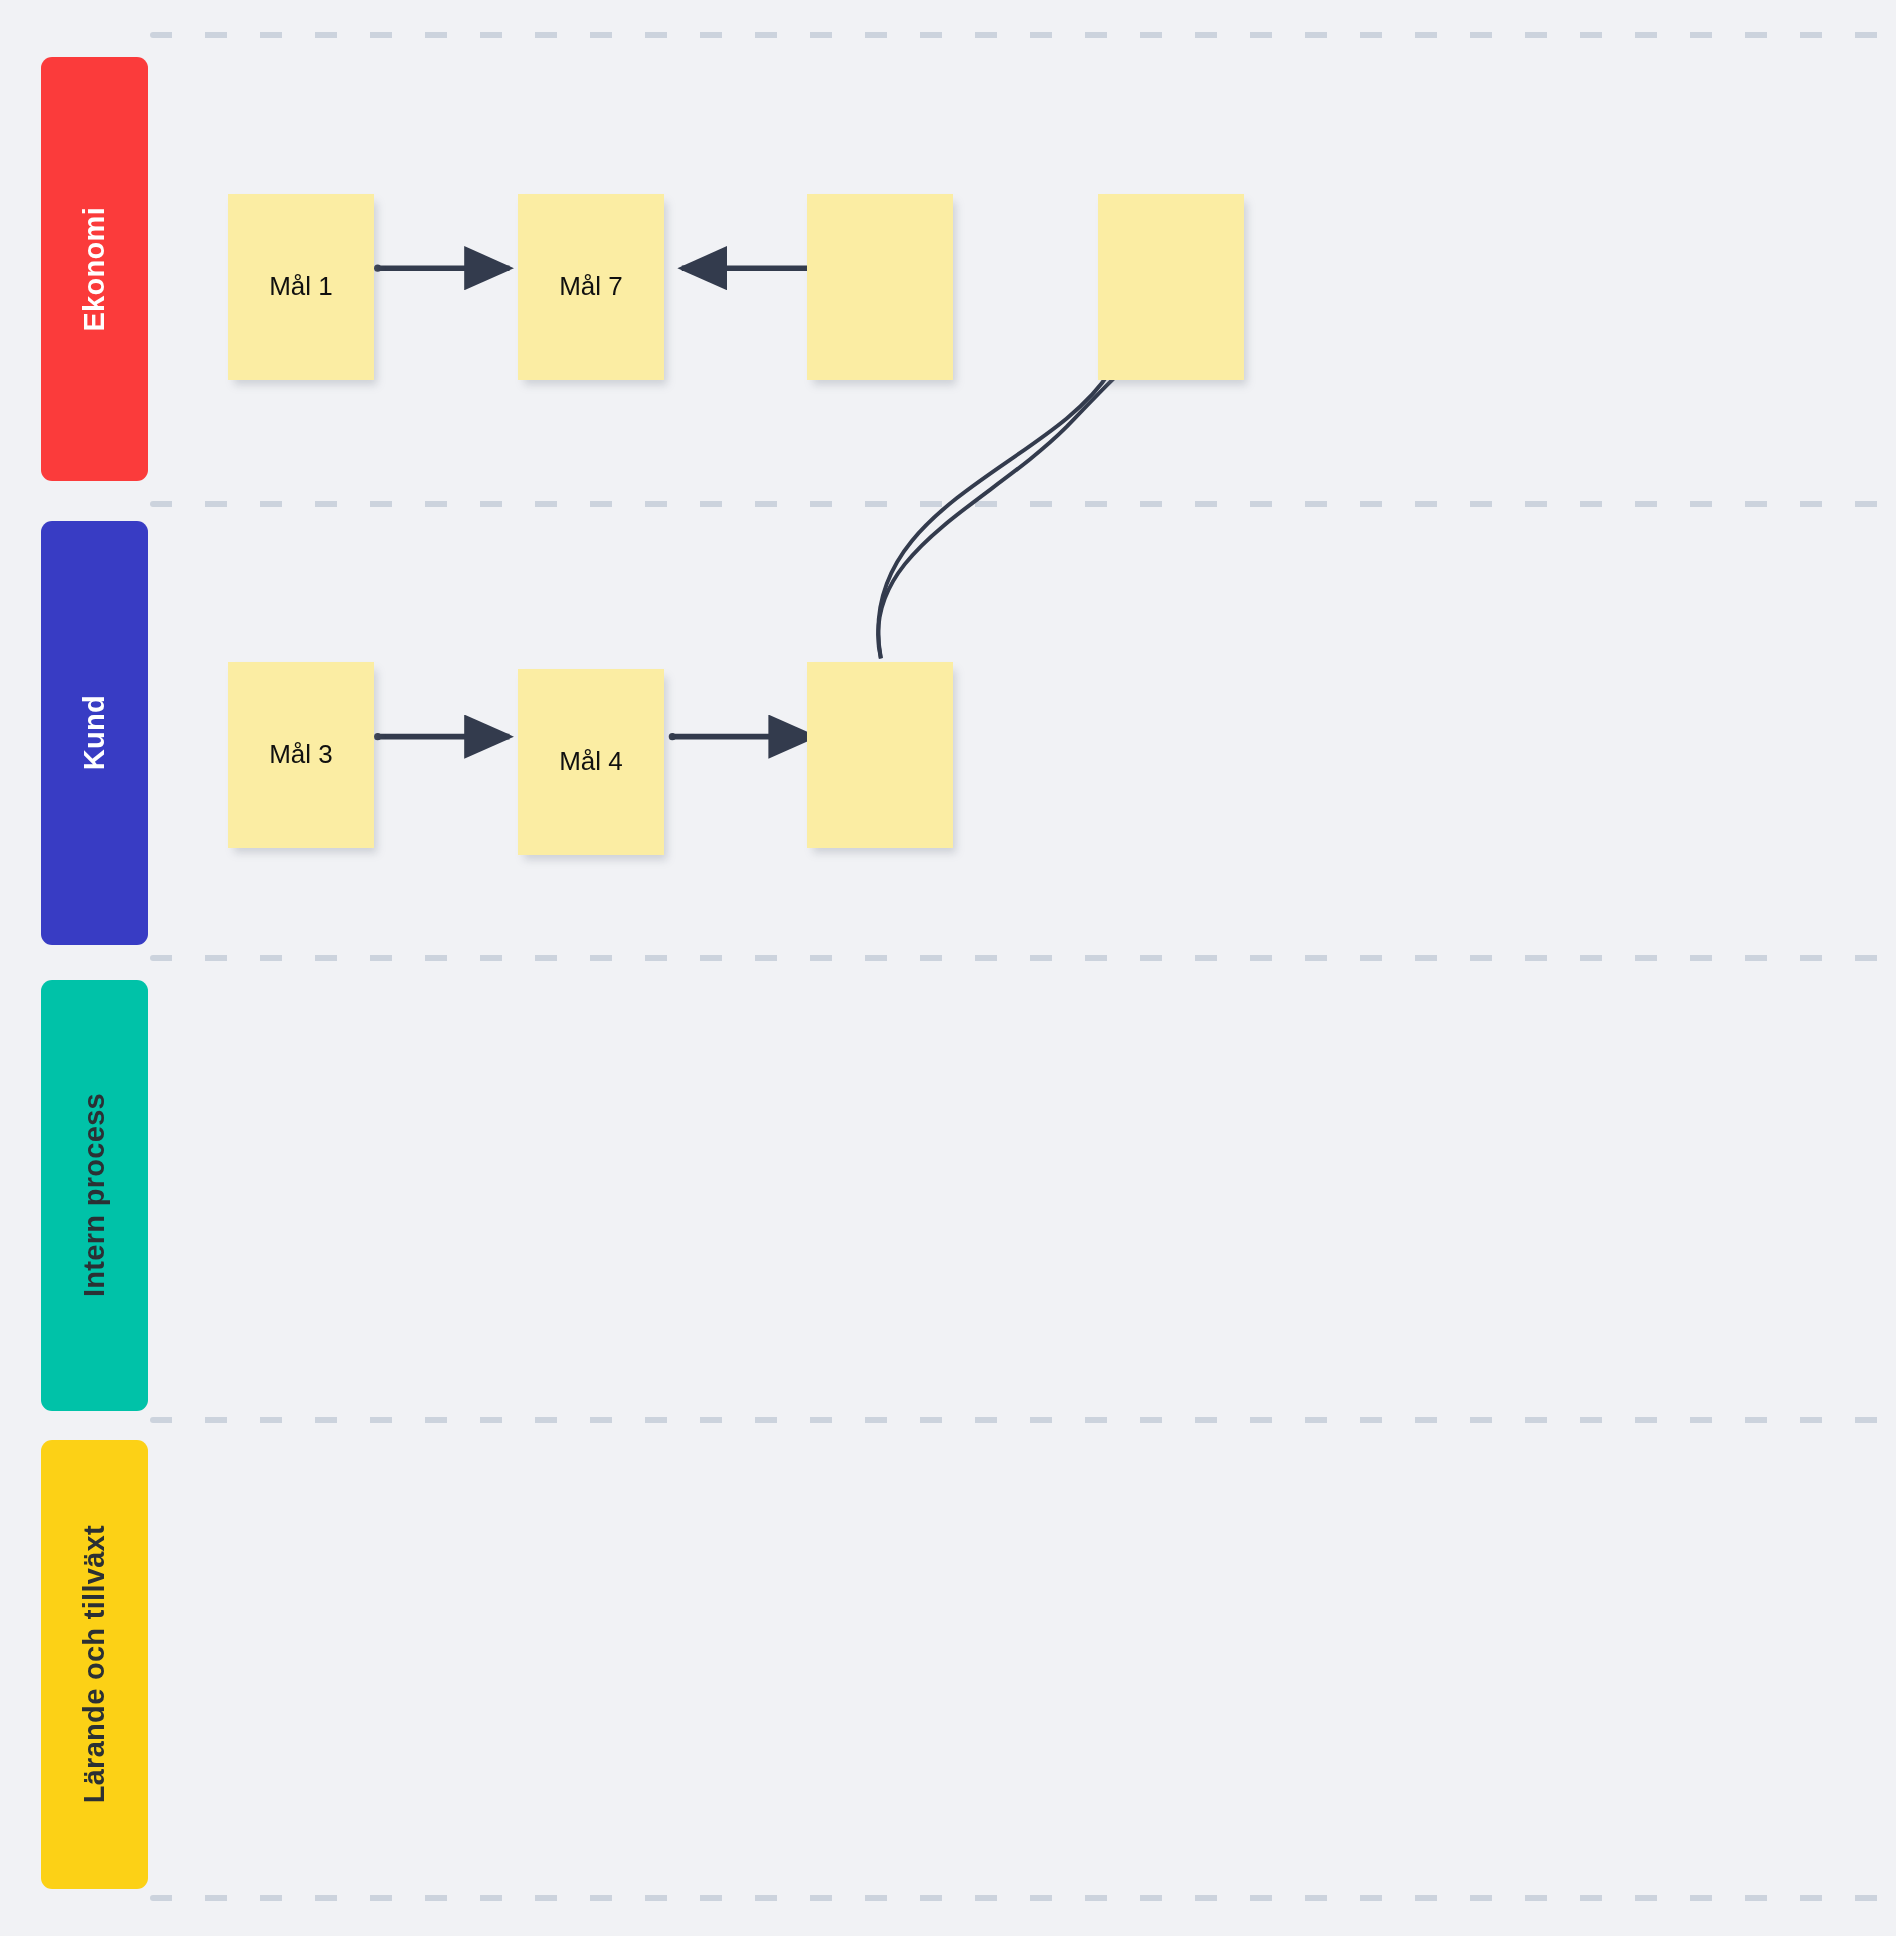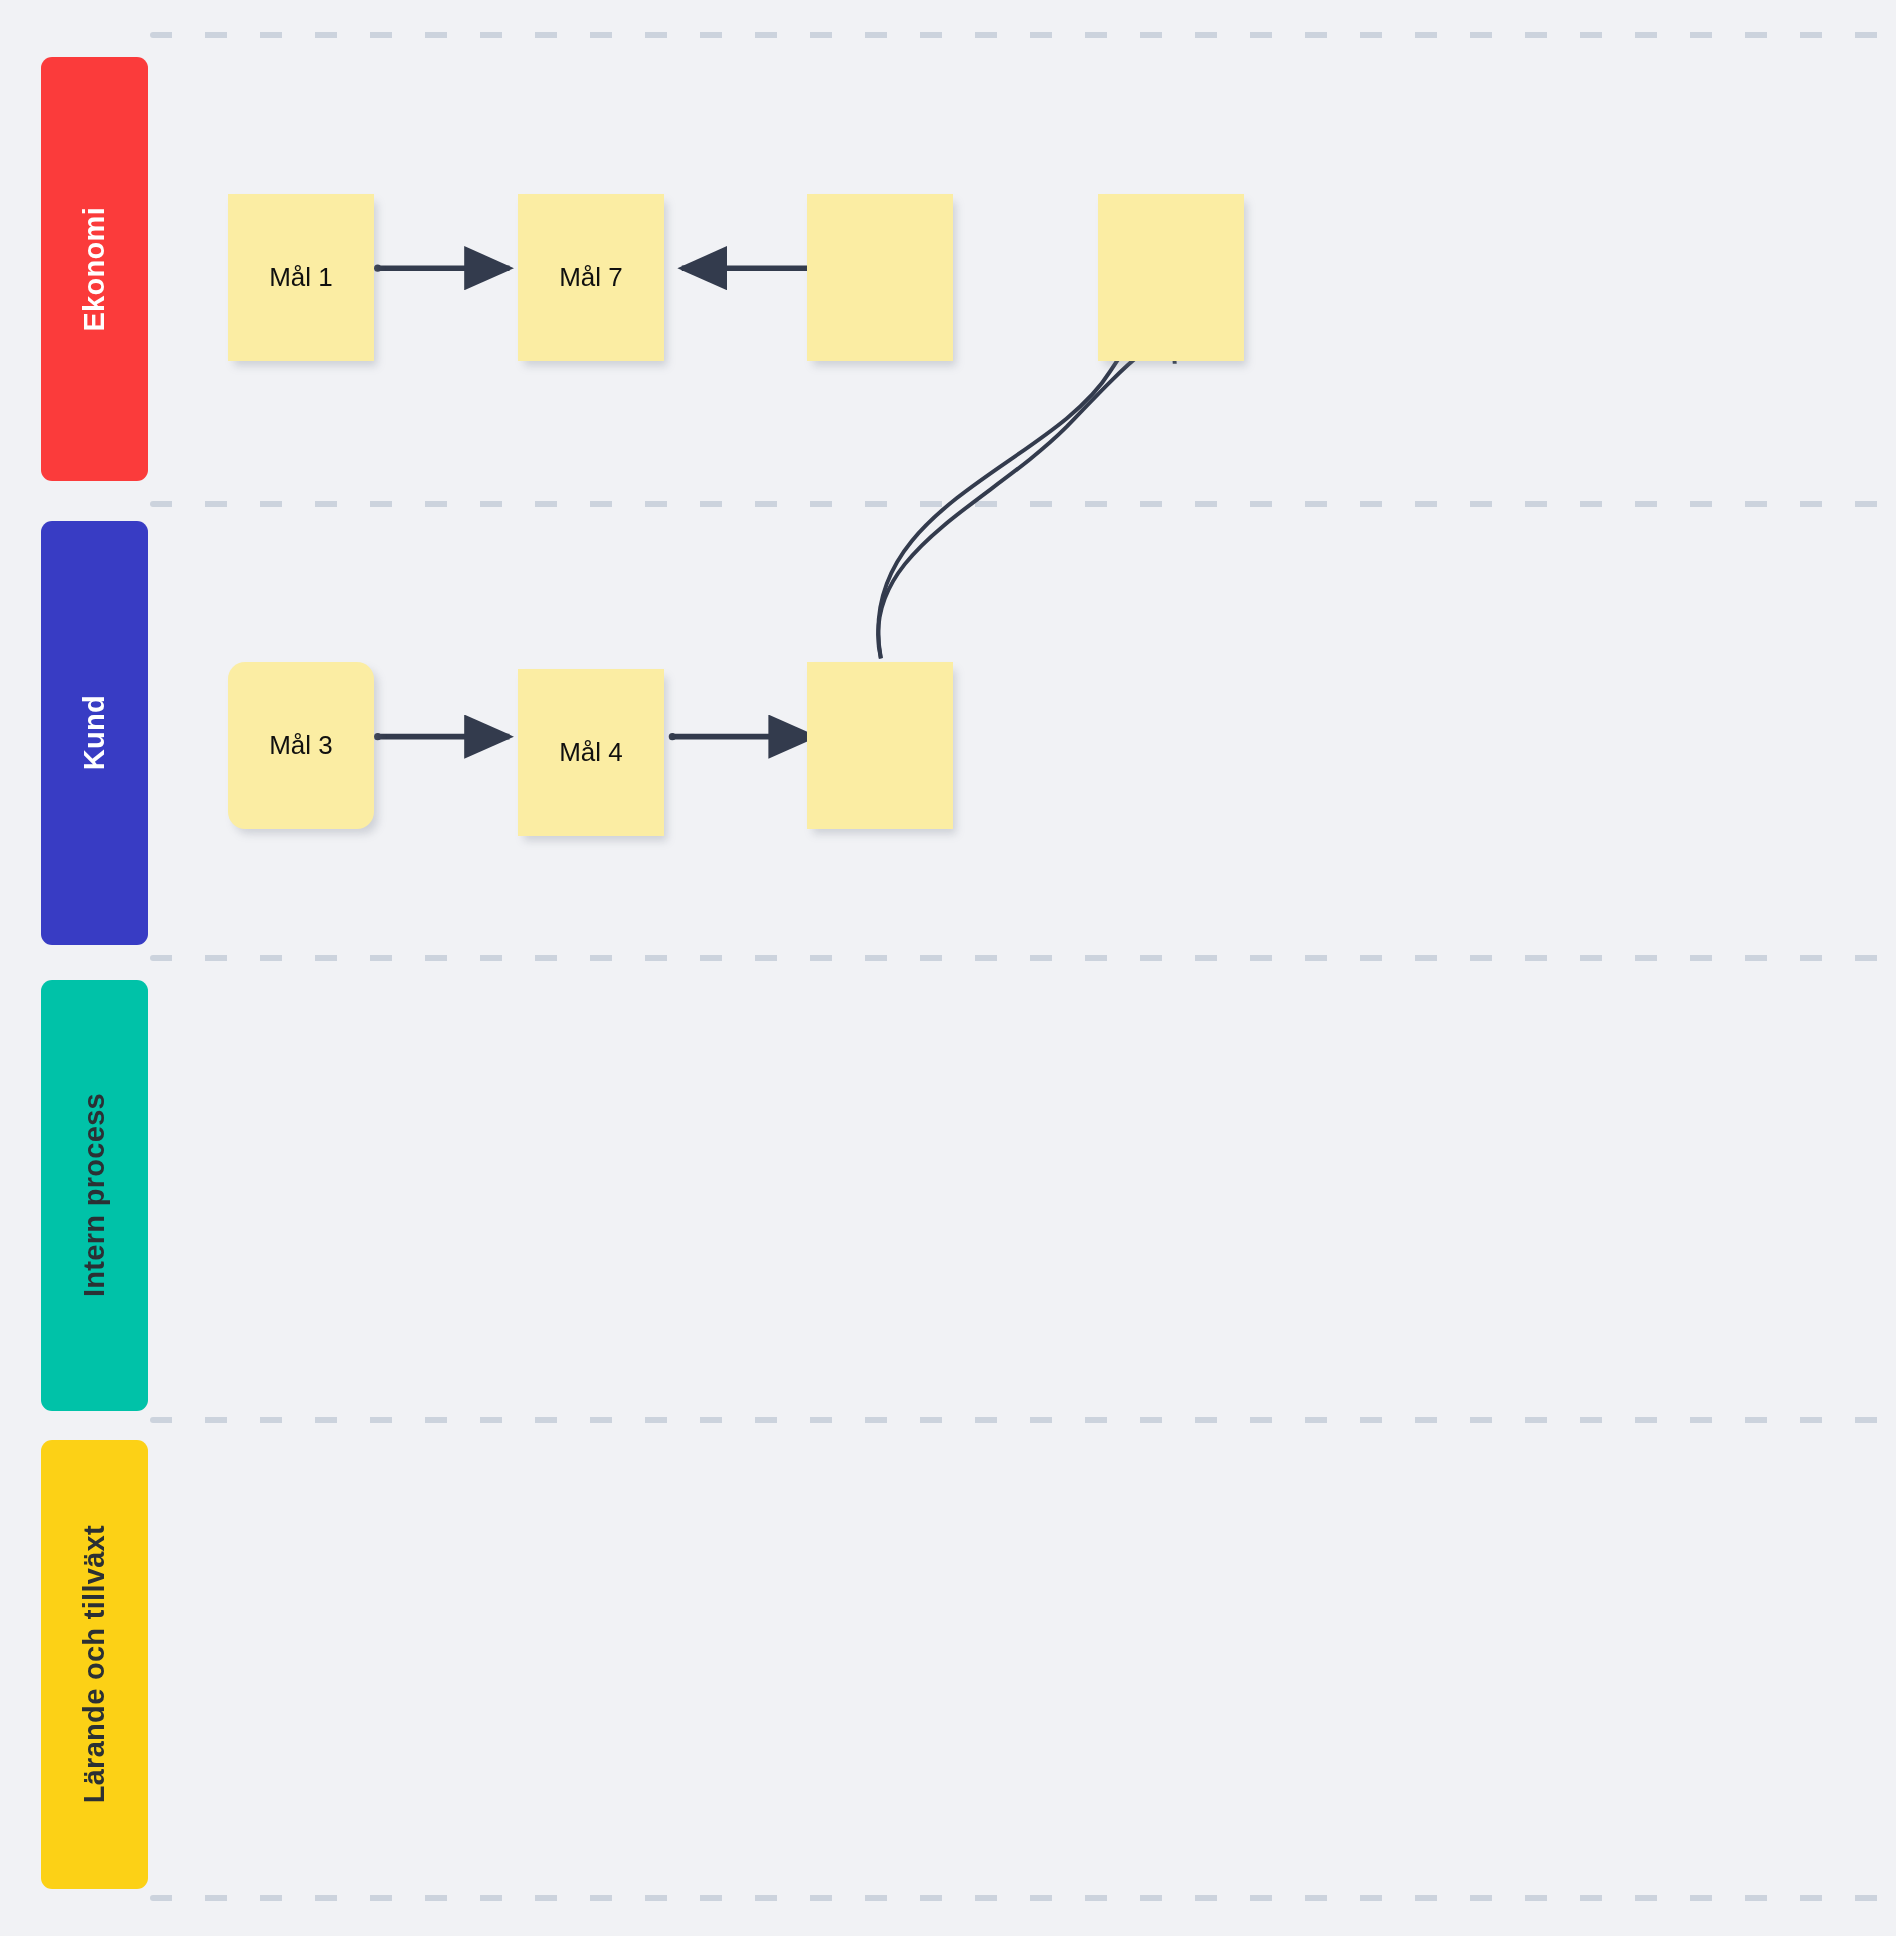--- a/index.html
+++ b/index.html
@@ -50,21 +50,21 @@
     font-weight: bold;
     letter-spacing: 0.3px;
     white-space: nowrap;
     line-height: 1;
   }
 
   
   .note {
     position: absolute;
     width: 146px;
-    height: 167px;
+    height: 186px;
     background: linear-gradient(to bottom, #fbecа2 0%, #fcefa7 100%);
     background-color: #fbeda3;
     box-shadow: 4.7px 6.3px 8px -1.6px rgba(120,125,140,0.28);
     display: flex;
     align-items: center;
     justify-content: center;
     box-sizing: border-box;
     padding: 22px;
   }
   .note-text {
@@ -154,21 +154,21 @@
   <div class="note" style="left:518px; top:194px;">
     <span class="note-text">Mål 7</span>
   </div>
   <div class="note" style="left:807px; top:194px;">
     <span class="note-text"></span>
   </div>
   <div class="note" style="left:1098px; top:194px;">
     <span class="note-text"></span>
   </div>
 
-  <div class="note" style="left:228px; top:662px;border-radius:17px;">
+  <div class="note" style="left:228px; top:662px;">
     <span class="note-text">Mål 3</span>
   </div>
   <div class="note" style="left:518px; top:662px;margin-top:7px;">
     <span class="note-text">Mål 4</span>
   </div>
   <div class="note" style="left:807px; top:662px;">
     <span class="note-text"></span>
   </div>
 
 </div>

